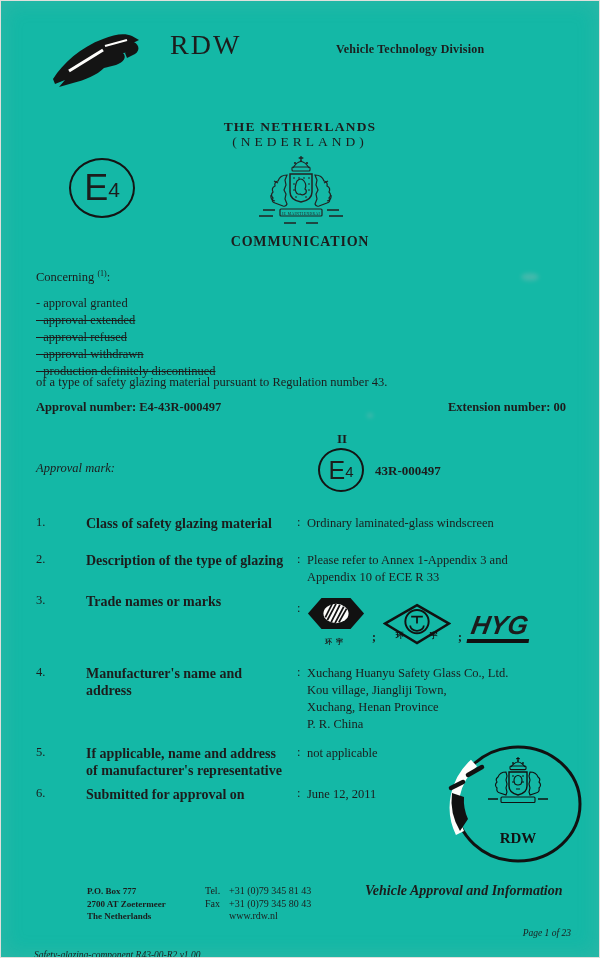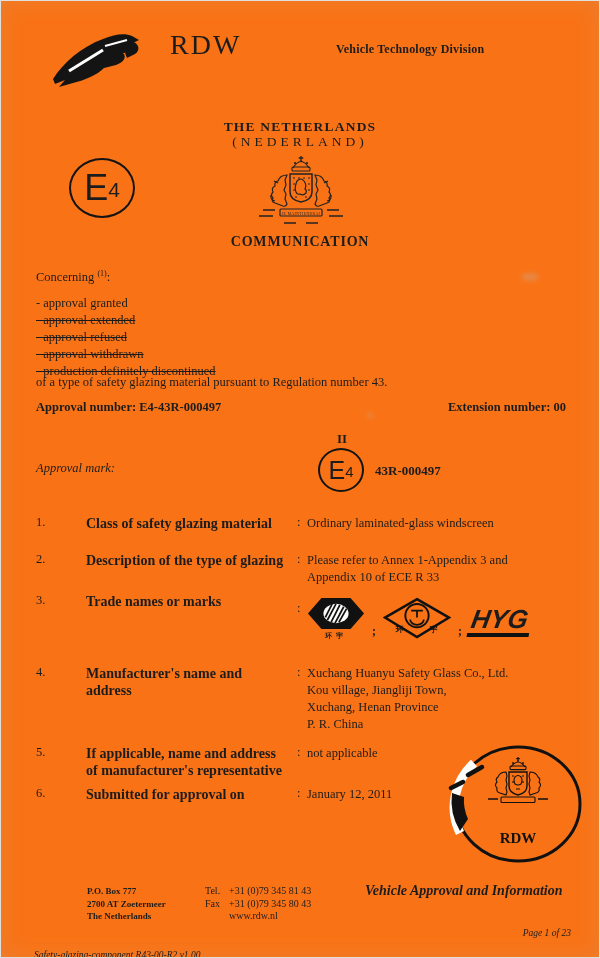--- a/index.html
+++ b/index.html
@@ -1,18 +1,18 @@
 <!DOCTYPE html>
 <html><head>
 <meta charset="utf-8">
 <style>
   html,body{margin:0;padding:0;background:#e9e9e6;}
   .page{
     position:relative;width:600px;height:958px;margin:0 auto;
-    background:#f97316;color:#1c1c1c;overflow:hidden;
+    background:#14b8a6;color:#1c1c1c;overflow:hidden;
     font-family:"Liberation Serif", serif;
     border:1px solid #e0e0dc;box-sizing:border-box;
     box-shadow:inset 0 0 22px rgba(180,180,170,.18);
   }
   .abs{position:absolute;}
   .nowrap{white-space:nowrap;}
   
   .bird{left:46px;top:26px;width:98px;height:64px;}
   .brand{left:169px;top:28px;font-size:28px;letter-spacing:2px;}
   .division{left:335px;top:41px;font-size:12px;font-weight:700;letter-spacing:.2px;}
@@ -45,21 +45,21 @@
   .row .num{position:absolute;left:35px;top:0;font-size:12.5px;}
   .row .label{position:absolute;left:85px;top:0;width:205px;font-size:14px;line-height:17px;font-weight:bold;}
   .row .colon{position:absolute;left:296px;top:0;font-size:12.5px;}
   .row .val{position:absolute;left:306px;top:0;width:272px;font-size:12.5px;line-height:17px;}
   .r1{top:514px;} .r2{top:551px;} .r3{top:592px;} .r4{top:664px;} .r5{top:744px;} .r6{top:785px;}
   .row{position:absolute;left:0;width:600px;height:20px;}
   
   .tm-strip{position:absolute;left:306px;top:596px;display:flex;align-items:flex-end;gap:7px;}
   .r3 .colon{top:8px;}
   .tm1{display:flex;flex-direction:column;align-items:center;}
-  .tm1 .cap{font-size:7px;font-weight:700;letter-spacing:4px;margin-top:1px;}
+  .tm1 .cap{font-size:7px;font-weight:700;letter-spacing:4px;margin-top:7px;}
   .tm-semi{font-weight:700;font-size:12px;padding-bottom:2px;}
   .hyg{font-family:"Liberation Sans",sans-serif;font-weight:800;font-style:italic;
     font-size:26px;line-height:.9;transform:skewX(-10deg);border-bottom:4px solid #111;
     padding:0 4px 2px 2px;letter-spacing:0;margin-bottom:4px;}
   
   .stamp{left:437px;top:740px;width:152px;height:126px;}
   
   .f-address{left:86px;top:884px;font-size:9px;font-weight:700;line-height:12.5px;}
   .f-contact{left:204px;top:884px;font-size:10px;line-height:12.5px;}
   .f-contact .k{display:inline-block;width:24px;}
@@ -210,21 +210,21 @@
     <div class="val">
         <div class="nowrap">not applicable</div>
       </div>
   </div>
 
   <div class="row r6">
     <span class="num">6.</span>
     <div class="label">Submitted for approval on</div>
     <span class="colon">:</span>
     <div class="val">
-        <div class="nowrap">January 12, 2011</div>
+        <div class="nowrap">June 12, 2011</div>
       </div>
   </div>
 
   <svg class="abs stamp" viewBox="0 0 152 126">
     <ellipse cx="80" cy="63" rx="62" ry="57" fill="none" stroke="#111" stroke-width="3"></ellipse>
     <path d="M36 22 A 66 62 0 0 0 22 92" fill="none" stroke="#fdfdfb" stroke-width="9"></path>
     <path d="M14 52 A 66 62 0 0 0 22 90 L30 78 A 52 48 0 0 1 26 56 Z" fill="#111"></path>
     <path d="M30 34 L44 26" stroke="#111" stroke-width="4.5" stroke-linecap="round"></path>
     <path d="M13 47 L25 41" stroke="#111" stroke-width="4.5" stroke-linecap="round"></path>
     <g fill="none" stroke="#111" stroke-width="1.1">

